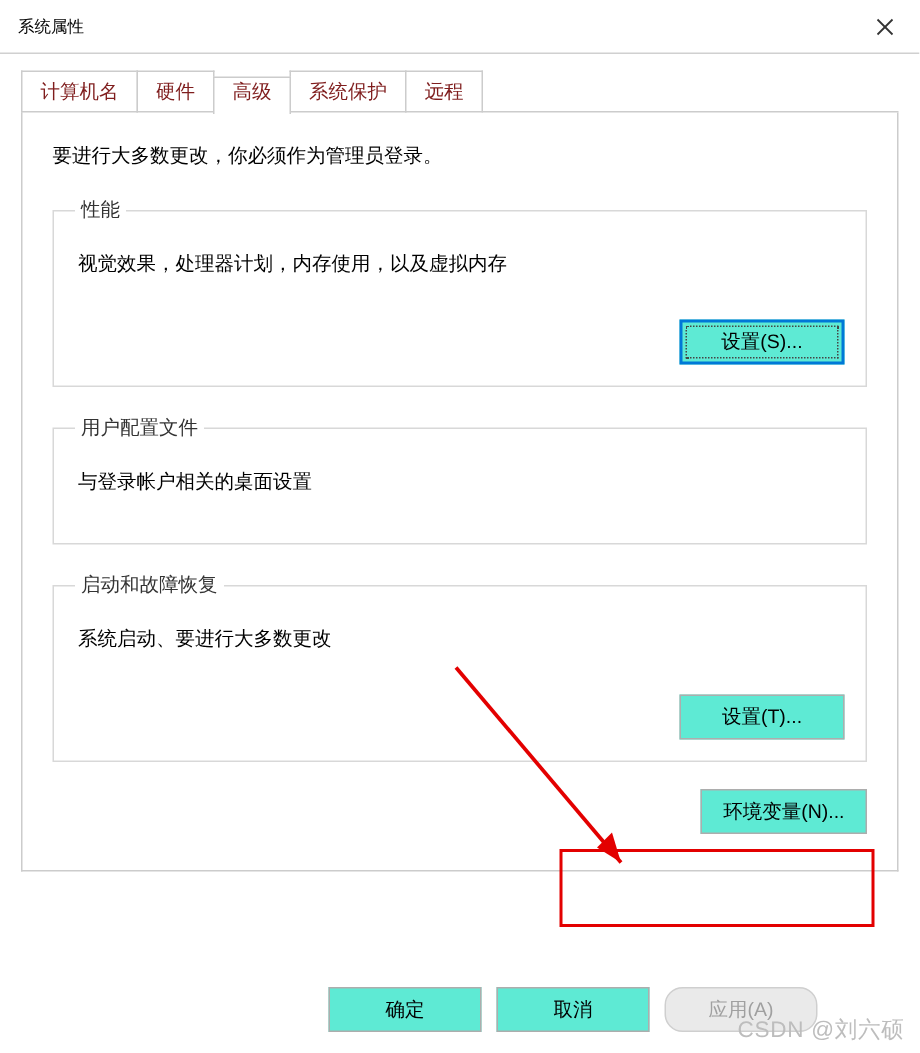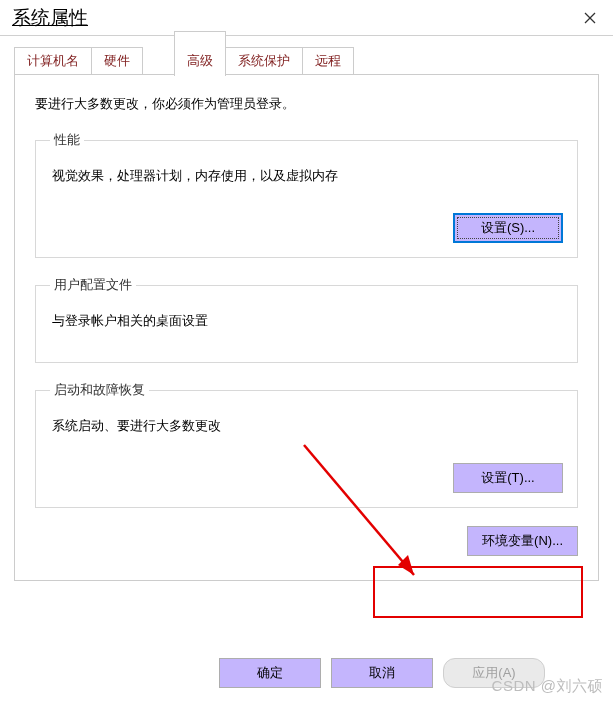--- a/index.html
+++ b/index.html
@@ -13,21 +13,21 @@
       overflow: hidden;
     }
     .titlebar {
       display: flex;
       align-items: center;
       justify-content: space-between;
       height: 36px;
       padding: 0 0 0 12px;
       border-bottom: 1px solid #d0d0d0;
     }
-    .title-text { font-size: 19px; text-decoration: underline; }
+    .title-text { font-size: 11px; }
     .close-btn {
       width: 46px;
       height: 36px;
       display: flex;
       align-items: center;
       justify-content: center;
       cursor: pointer;
     }
     .close-btn svg { width: 12px; height: 12px; }
     .body-area {
@@ -46,24 +46,23 @@
       border-bottom: none;
       background: #fff;
       margin-right: -1px;
       cursor: pointer;
       position: relative;
       color: #7f1d1d;
     }
     .tab.active {
       background: #fff;
       z-index: 2;
-      padding-top: 20px;
+      padding-top: 0;
       padding-bottom: 6px;
       margin-bottom: -1px;
-      margin-left: 32px;
     }
     .tab-line {
       position: absolute;
       left: 0; right: 0; bottom: 0;
       height: 1px;
       background: #ccc;
       z-index: 1;
     }
     .tab-content {
       border: 1px solid #ccc;
@@ -88,21 +87,21 @@
       font-size: 13px;
     }
     .btn-row {
       display: flex;
       justify-content: flex-end;
       margin-top: 28px;
     }
     button.win-btn {
       min-width: 110px;
       height: 30px;
-      background: #c4b5fd;
+      background: #5eead4;
       border: 1px solid #adadad;
       font-family: inherit;
       font-size: 13px;
       padding: 0 14px;
       cursor: pointer;
     }
     button.win-btn.focused {
       border: 2px solid #0078d7;
       outline: 1px dotted #444;
       outline-offset: -5px;

